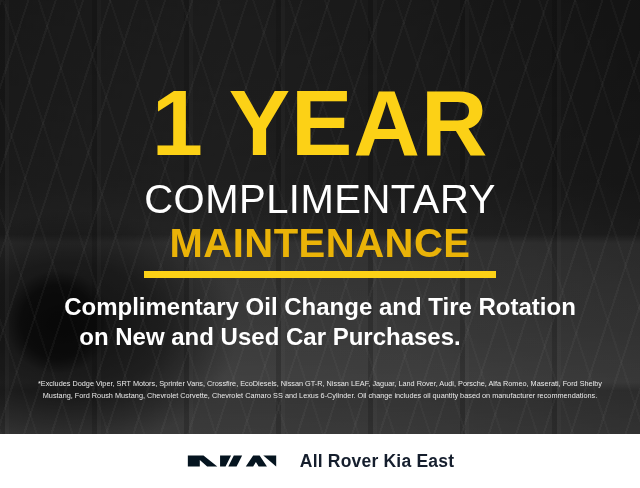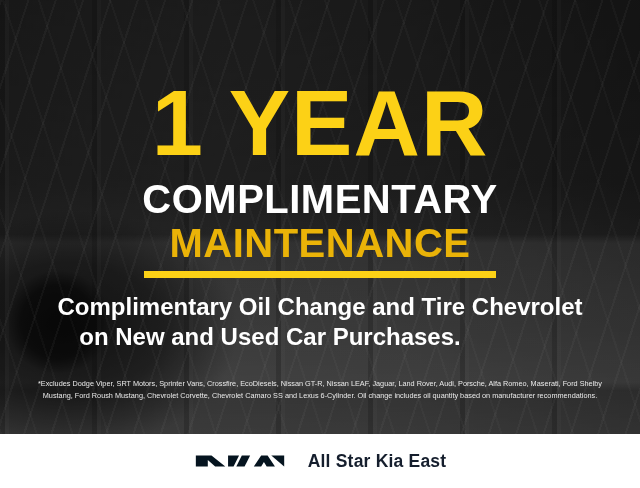--- a/index.html
+++ b/index.html
@@ -99,21 +99,21 @@
     white-space: nowrap;
   }
 
   .headline-sub1 {
     position: absolute;
     top: 178px;
     left: 0;
     width: 640px;
     font-size: 40px;
     line-height: 42px;
-    font-weight: bold;
+    font-weight: normal;
     letter-spacing: 0.5px;
     color: #ffffff;
     white-space: nowrap;
   }
 
   .headline-sub2 {
     position: absolute;
     top: 222px;
     left: 0;
     width: 640px;
@@ -210,36 +210,36 @@
     <div class="content">
 
       <div class="headline-year">1 YEAR</div>
 
       <div class="headline-sub1">COMPLIMENTARY</div>
 
       <div class="headline-sub2">MAINTENANCE</div>
 
       <div class="divider-bar"></div>
 
-      <div class="offer-line-1">Complimentary Oil Change and Tire Chevrolet</div>
+      <div class="offer-line-1">Complimentary Oil Change and Tire Rotation</div>
 
       <div class="offer-line-2">on New and Used Car Purchases.</div>
 
       <div class="disclaimer">
         <p>*Excludes Dodge Viper, SRT Motors, Sprinter Vans, Crossfire, EcoDiesels, Nissan GT-R, Nissan LEAF, Jaguar, Land Rover, Audi, Porsche, Alfa Romeo, Maserati, Ford Shelby</p>
         <p>Mustang, Ford Roush Mustang, Chevrolet Corvette, Chevrolet Camaro SS and Lexus 6-Cylinder. Oil change includes oil quantity based on manufacturer recommendations.</p>
       </div>
 
     </div>
   </div>
 
   <div class="footer-bar">
     <svg class="kia-logo" viewBox="0 0 200 52" aria-hidden="true">
       <path fill="#05141F" d="M4 14 L4 38 L30 38 L30 24 L46 38 L68 38 L38 14 Z"></path>
       <path fill="#05141F" d="M74 14 L74 38 L86 38 L98 14 L86 14 Z"></path>
       <path fill="#05141F" d="M104 14 L92 38 L110 38 L122 14 Z"></path>
       <path fill="#05141F" d="M130 38 L146 14 L160 14 L176 38 L158 38 L152 28 L146 38 Z"></path>
       <path fill="#05141F" d="M168 14 L196 38 L196 14 Z"></path>
     </svg>
-    <div class="dealer-name">All Star Kia East</div>
+    <div class="dealer-name">All Rover Kia East</div>
   </div>
 
 </div>
 
 </body></html>

